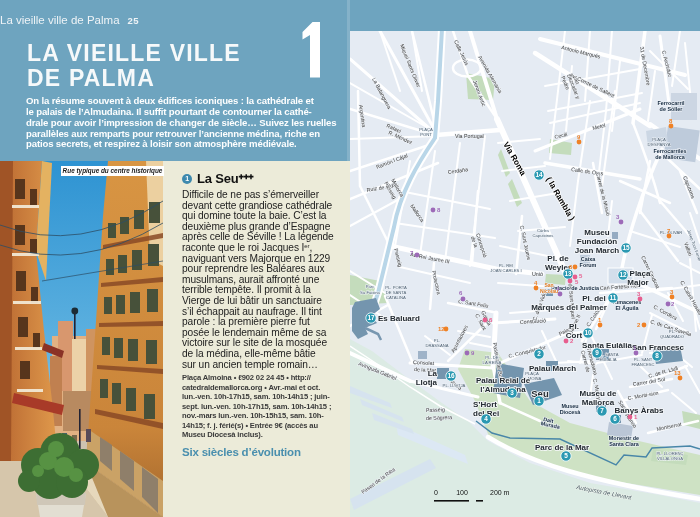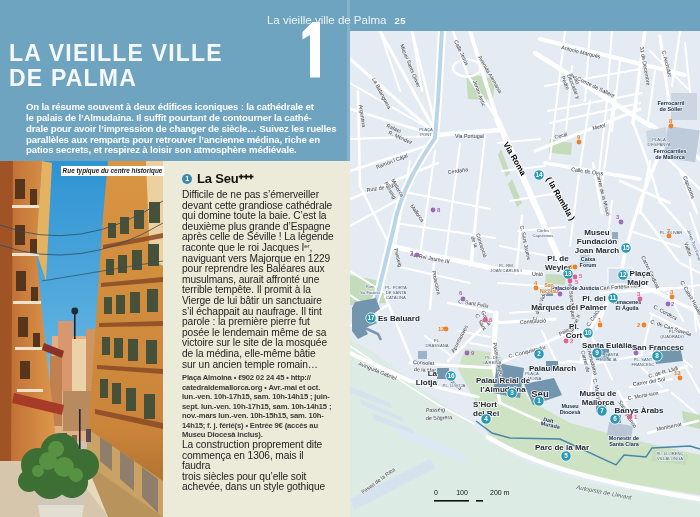--- a/index.html
+++ b/index.html
@@ -1,24 +1,24 @@
 <!DOCTYPE html>
 <html><head><meta charset="utf-8">
 <style>
 html,body{margin:0;padding:0;}
 body{width:700px;height:517px;position:relative;overflow:hidden;background:#fff;font-family:"Liberation Sans",sans-serif;}
 .abs{position:absolute;}
 #hdrL{left:0;top:0;width:350px;height:161px;background:#6ea4bf;}
 #hdrR{left:350px;top:0;width:350px;height:31px;background:#6ea4bf;}
 #gut{left:347px;top:0;width:3px;height:161px;background:#85b2c9;}
-#title{left:9px;top:41px;color:#f6f9fa;font-size:23px;font-weight:bold;line-height:24.5px;letter-spacing:1.2px;}
-
-#hdrTxt{left:0px;top:14px;width:673px;text-align:center;color:#eef3f6;font-size:11.5px;}
+#title{left:27px;top:41px;color:#f6f9fa;font-size:23px;font-weight:bold;line-height:24.5px;letter-spacing:1.2px;}
+
+#hdrTxt{left:0px;top:14px;width:673px;text-align:left;color:#eef3f6;font-size:11.5px;}
 #hdrTxt b{font-size:9.5px;letter-spacing:.5px;padding-left:8px;}
-#intro{left:26px;top:102px;width:318px;color:#fdfefe;font-size:9.6px;font-weight:bold;line-height:10.85px;letter-spacing:-0.15px;}
+#intro{left:26px;top:96px;width:318px;color:#fdfefe;font-size:9.6px;font-weight:bold;line-height:10.85px;letter-spacing:-0.15px;}
 #col{left:163px;top:161px;width:187px;height:356px;background:#ecebd9;}
 #colin{left:182px;top:171px;width:152px;}
 .h1{font-size:13px;font-weight:bold;color:#111;letter-spacing:-0.2px;}
 .num{display:inline-block;width:10px;height:10px;border-radius:50%;background:#3d89ae;color:#fff;font-size:7px;font-weight:bold;text-align:center;line-height:10px;vertical-align:2px;margin-right:5px;}
 .body{font-family:Liberation Sans, sans-serif;font-size:10.2px;line-height:10.6px;color:#222;letter-spacing:-0.1px;}
 .prac{font-size:7.6px;font-weight:bold;color:#3a3a3a;line-height:9.55px;letter-spacing:-0.15px;white-space:nowrap;}
 .h2{font-size:11.5px;font-weight:bold;color:#4a8fae;letter-spacing:-0.2px;}
 #cap{left:61px;top:166px;width:103px;height:10px;background:#fff;color:#1a1a1a;font-size:6.4px;font-style:italic;font-weight:bold;text-align:center;line-height:10px;}
 </style></head>
 <body>
@@ -29,21 +29,21 @@
     <path d="M320,22 L320,77.5 L310,77.5 L310,35 L302.5,39.5 L302.5,32 L312.5,22 Z" fill="#fff"></path>
   </svg>
 <div class="abs" id="title">LA VIEILLE VILLE<br>DE PALMA</div>
 <div class="abs" id="hdrTxt">La vieille ville de Palma<b>25</b></div>
 <div class="abs" id="intro">On la résume souvent à deux édifices iconiques&nbsp;: la cathédrale et<br>le palais de l’Almudaina. Il suffit pourtant de contourner la cathé-<br>drale pour avoir l’impression de changer de siècle… Suivez les ruelles<br>parallèles aux remparts pour retrouver l’ancienne médina, riche en<br>patios secrets, et respirez à loisir son atmosphère médiévale.</div>
 <div class="abs" id="col"></div>
 <div class="abs" id="colin">
 <div class="h1" style="margin-bottom:4px;"><span class="num">1</span>La Seu<span style="font-size:6.5px;vertical-align:4.5px;letter-spacing:-0.5px;">✚✚✚</span></div>
 <div class="body">Difficile de ne pas s’émerveiller<br>devant cette grandiose cathédrale<br>qui domine toute la baie. C’est la<br>deuxième plus grande d’Espagne<br>après celle de Séville&nbsp;! La légende<br>raconte que le roi Jacques I<span style="font-size:6px;vertical-align:3px;line-height:0;display:inline-block;">er</span>,<br>naviguant vers Majorque en 1229<br>pour reprendre les Baléares aux<br>musulmans, aurait affronté une<br>terrible tempête. Il promit à la<br>Vierge de lui bâtir un sanctuaire<br>s’il échappait au naufrage. Il tint<br>parole&nbsp;: la première pierre fut<br>posée le lendemain même de sa<br>victoire sur le site de la mosquée<br>de la médina, elle-même bâtie<br>sur un ancien temple romain…</div>
 <div class="prac" style="margin-top:3px;">Plaça Almoina • ℓ902 02 24 45 • http://<br>catedraldemallorca.org • Avr.-mai et oct.<br>lun.-ven. 10h-17h15, sam. 10h-14h15&nbsp;; juin-<br>sept. lun.-ven. 10h-17h15, sam. 10h-14h15&nbsp;;<br>nov.-mars lun.-ven. 10h-15h15, sam. 10h-<br>14h15; f. j. férié(s) • Entrée 9€ (accès au<br>Museu Diocesà inclus).</div>
-<div class="body">La construction proprement dite<br>commença en 1306, mais il faudra<br>trois siècles pour qu’elle soit<br>achevée, dans un style gothique</div>
+<div class="h2" style="margin-top:6px;margin-bottom:2px;">Six siècles d’évolution</div>
 </div>
 
 <svg class="abs" style="left:0;top:161px" width="163" height="356" viewBox="0 0 163 356">
 <defs>
 <linearGradient id="sky" x1="0" y1="0" x2="0" y2="1">
 <stop offset="0" stop-color="#2e93d2"></stop>
         <stop offset="0.7" stop-color="#5fb2e0"></stop>
         <stop offset="1" stop-color="#9fd2ea"></stop>
 </linearGradient>
 <linearGradient id="lb" x1="0" y1="0" x2="1" y2="0">

